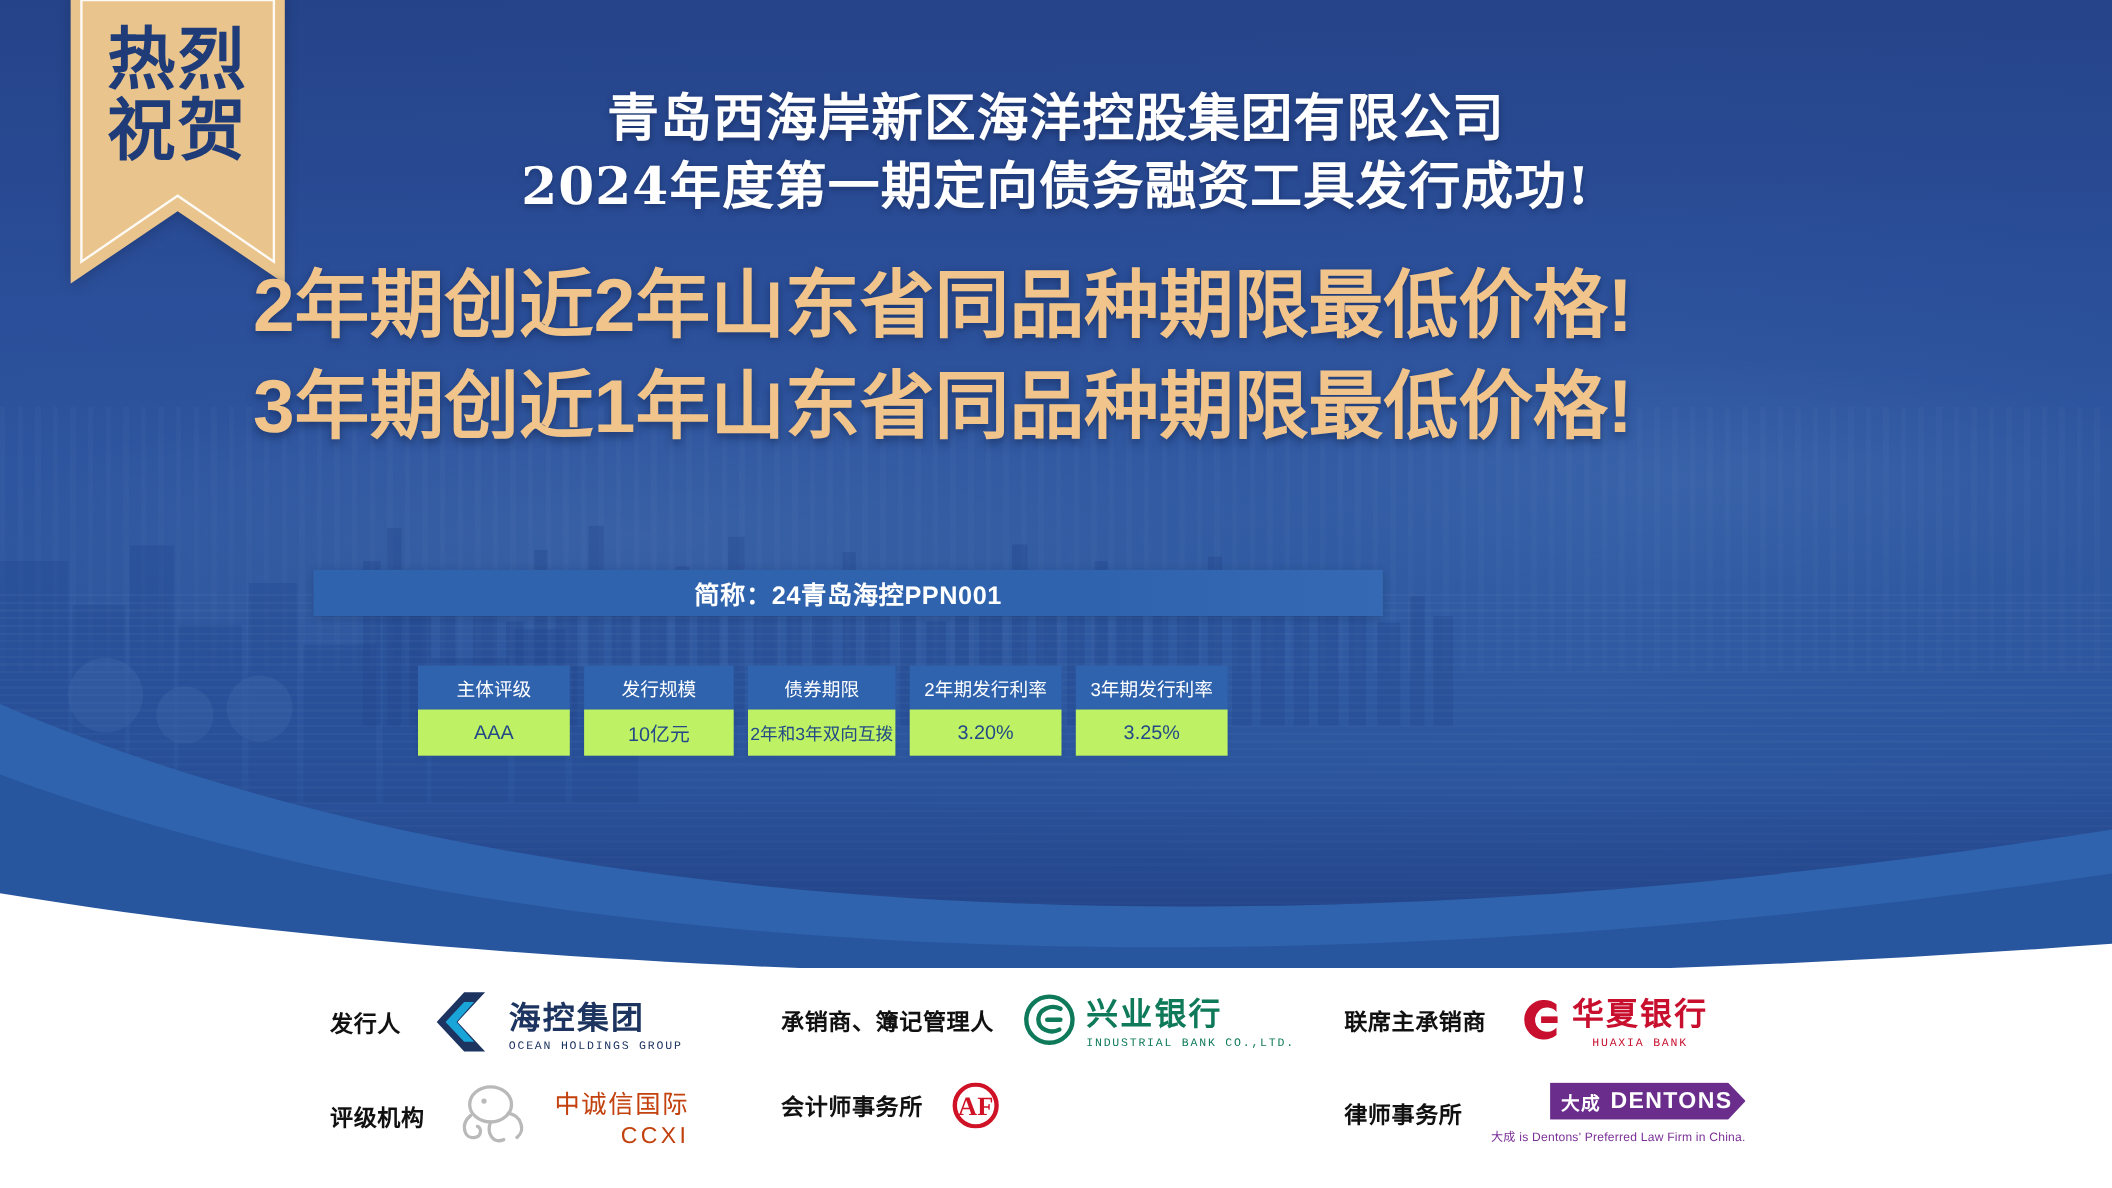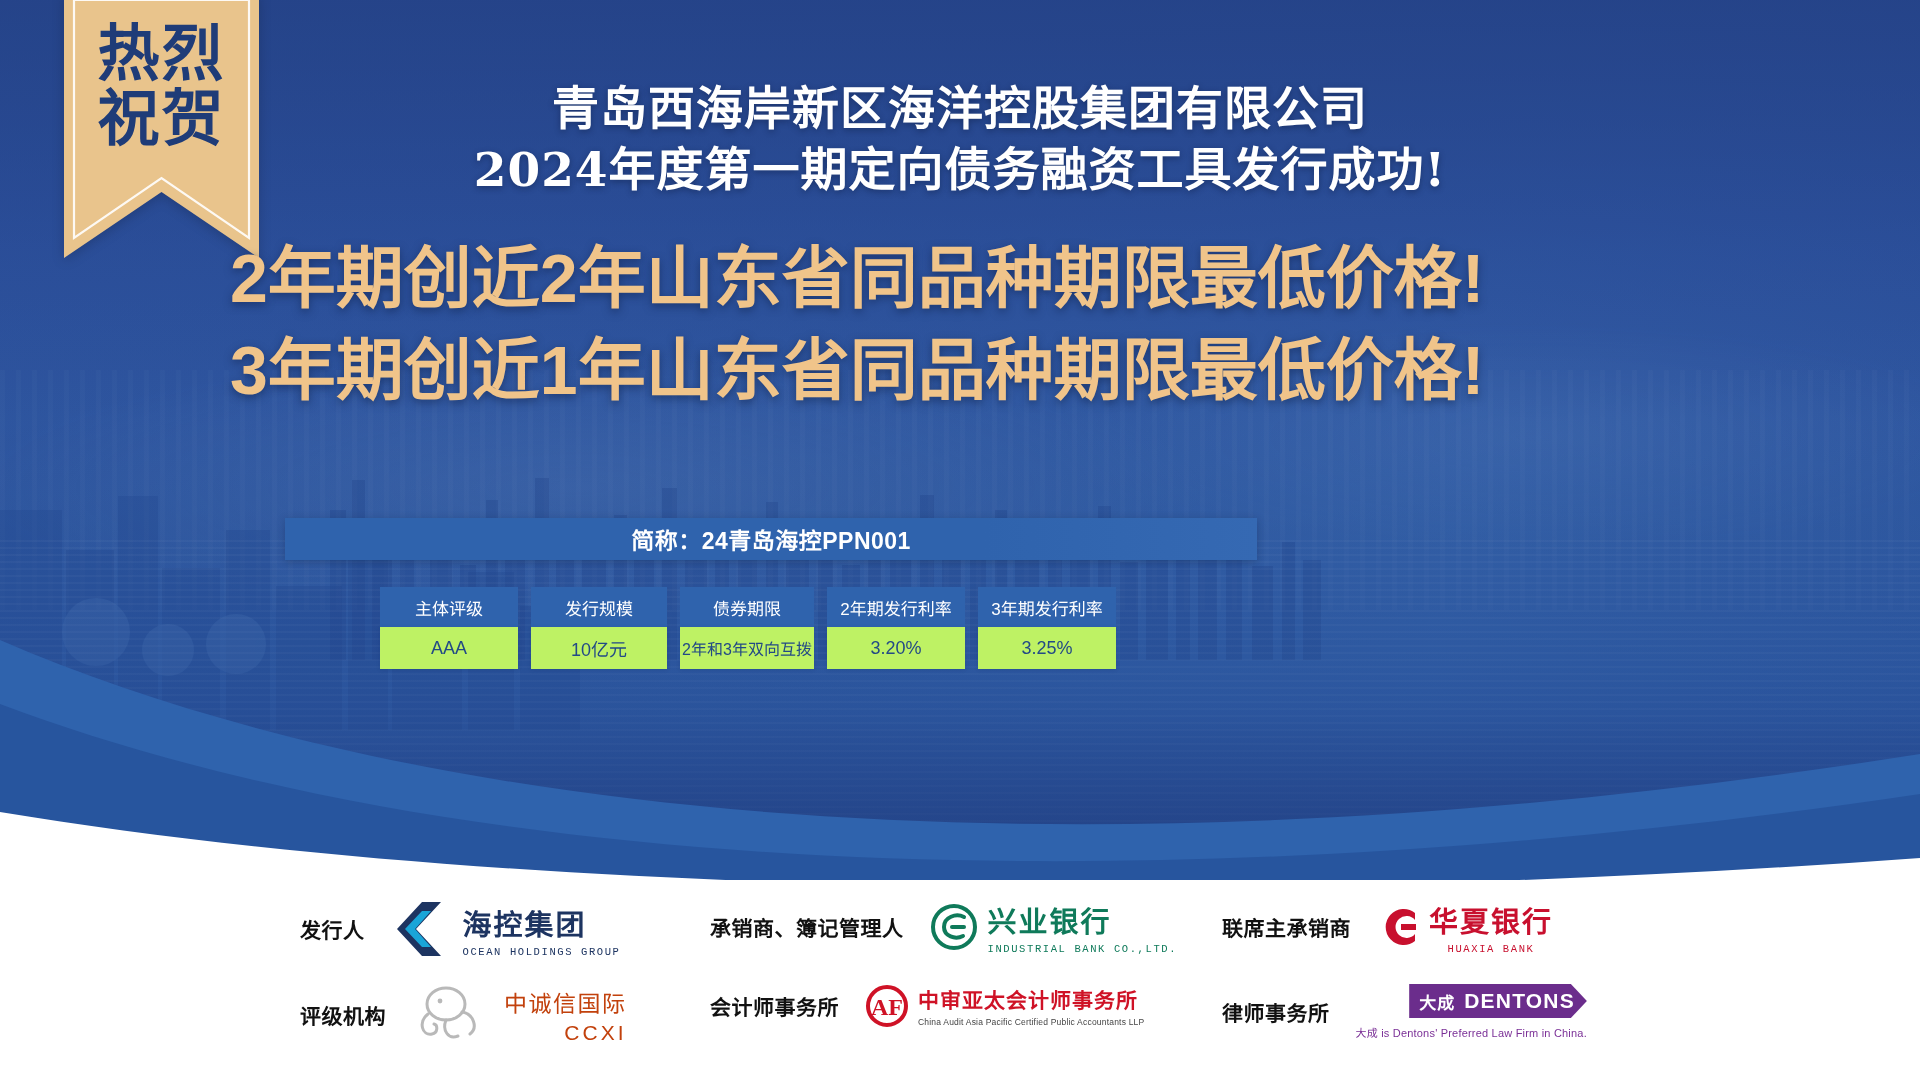--- a/index.html
+++ b/index.html
@@ -268,21 +268,21 @@
 
   <div class="slogan-wrap">
     <div class="slogan">2年期创近2年山东省同品种期限最低价格!</div>
     <div class="slogan">3年期创近1年山东省同品种期限最低价格!</div>
   </div>
 
   <div class="name-bar">
     <span>简称：24青岛海控PPN001</span>
   </div>
 
-  <div class="cards" style="top:587px;">
+  <div class="cards" style="top:605px;">
     <div class="card c0">
       <div class="card-head">主体评级</div>
       <div class="card-body">AAA</div>
     </div>
     <div class="card c1">
       <div class="card-head">发行规模</div>
       <div class="card-body">10亿元</div>
     </div>
     <div class="card c2">
       <div class="card-head">债券期限</div>
@@ -367,24 +367,20 @@
         </div>
       </div>
 
       <div class="pcell col-b2">
         <div class="plabel">会计师事务所</div>
         <div class="plogo">
           <svg width="46" height="42" viewBox="0 0 46 42">
             <circle cx="22" cy="21" r="19" fill="none" stroke="#cf1226" stroke-width="4"></circle>
             <text x="22" y="30" font-family="Liberation Serif, serif" font-size="24" font-weight="700" fill="#cf1226" text-anchor="middle">AF</text>
           </svg>
-          <div style="margin-left:7px;">
-            <div class="af-red" style="font-size:21px;font-weight:700;letter-spacing:1px;">中审亚太会计师事务所</div>
-            <div style="font-size:8.5px;color:#444;letter-spacing:.2px;margin-top:3px;">China Audit Asia Pacific Certified Public Accountants LLP</div>
-          </div>
         </div>
       </div>
 
       <div class="pcell col-c2">
         <div class="plabel">律师事务所</div>
         <div class="plogo" style="flex-direction:column;align-items:flex-end;">
           <div style="display:flex;align-items:center;">
             <div class="dentons-purple" style="display:flex;align-items:center;height:34px;padding:0 12px 0 10px;clip-path:polygon(0 0, calc(100% - 16px) 0, 100% 50%, calc(100% - 16px) 100%, 0 100%);">
               <span style="font-size:17px;font-weight:700;letter-spacing:1px;">大成</span>
               <span style="font-size:21px;font-weight:700;letter-spacing:1.2px;margin-left:9px;">DENTONS</span>

